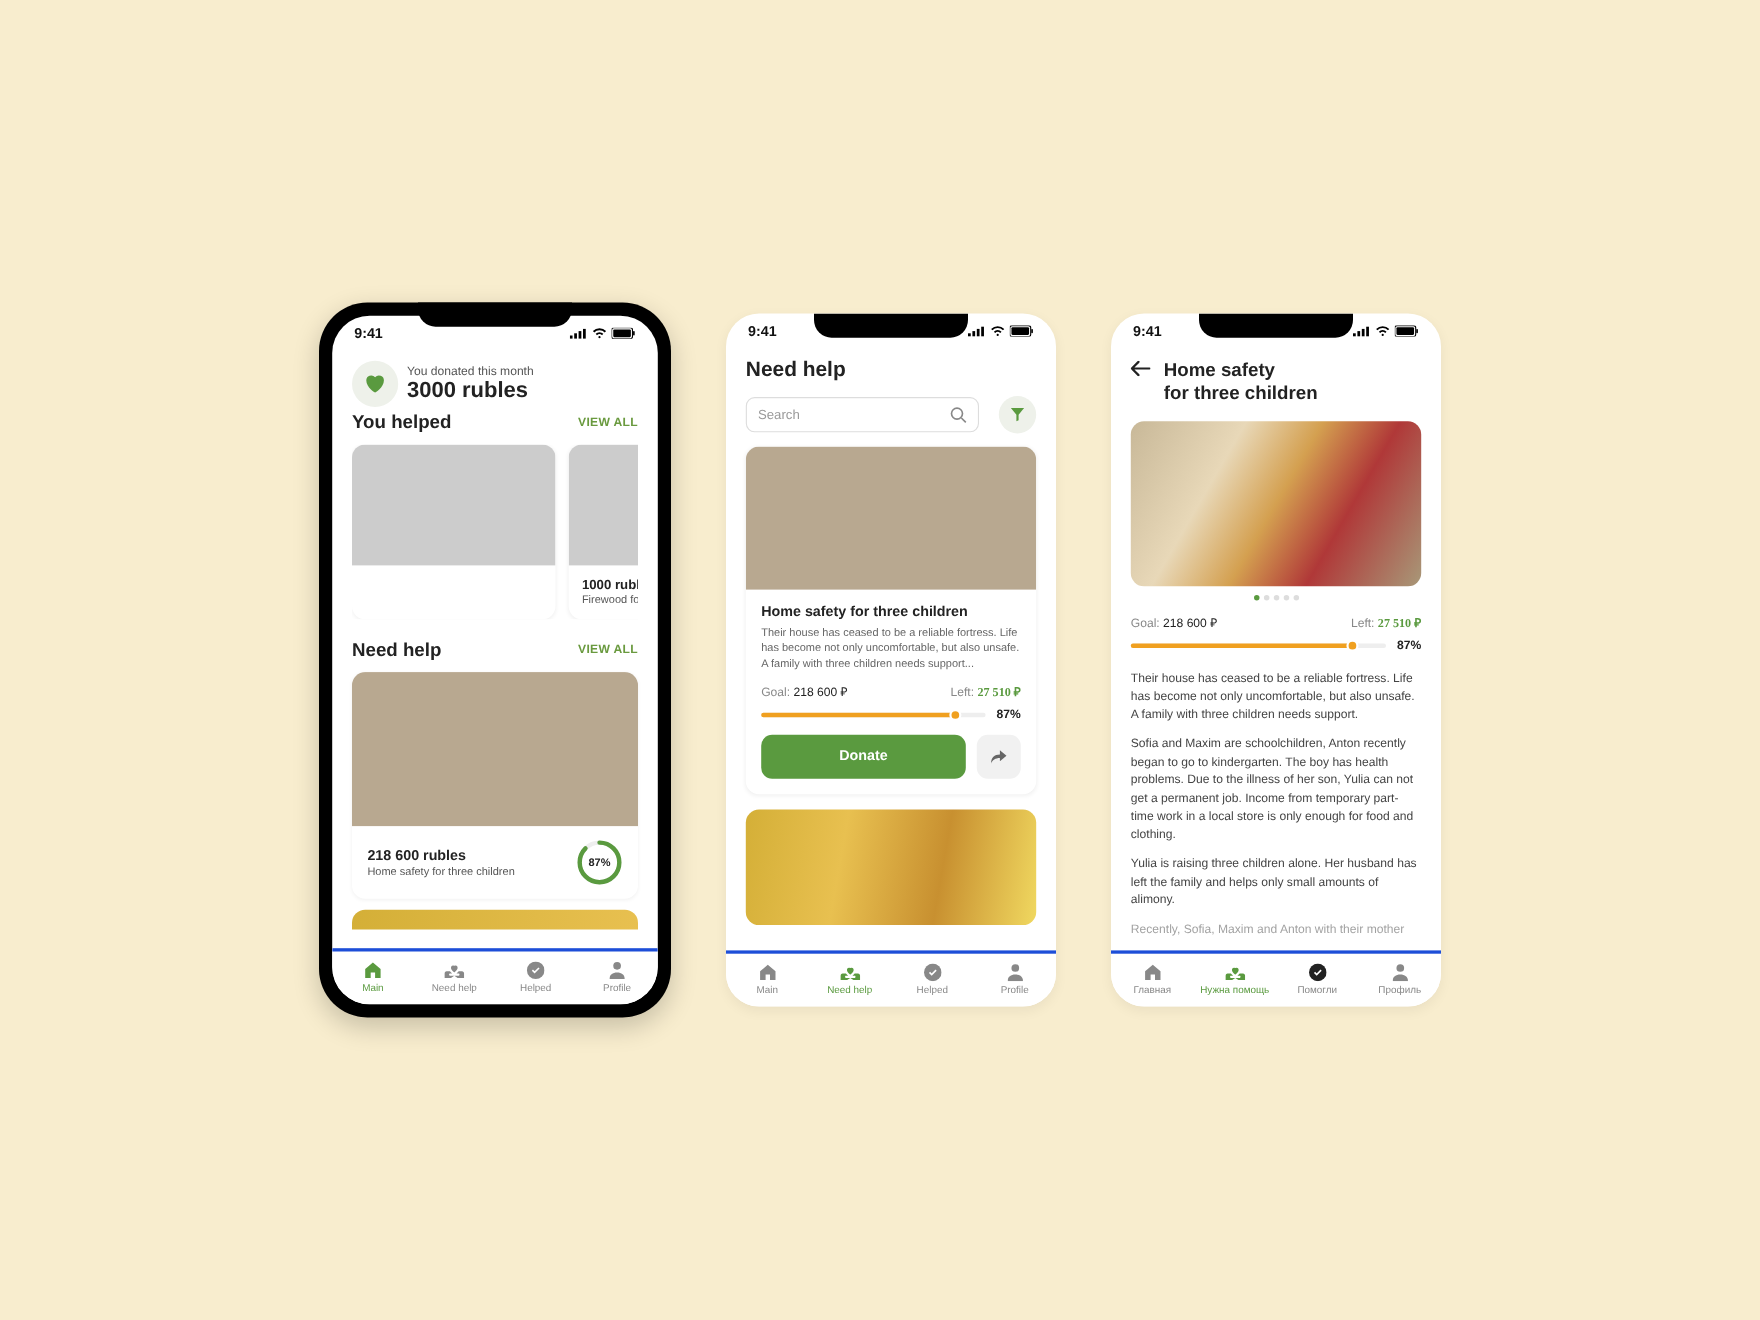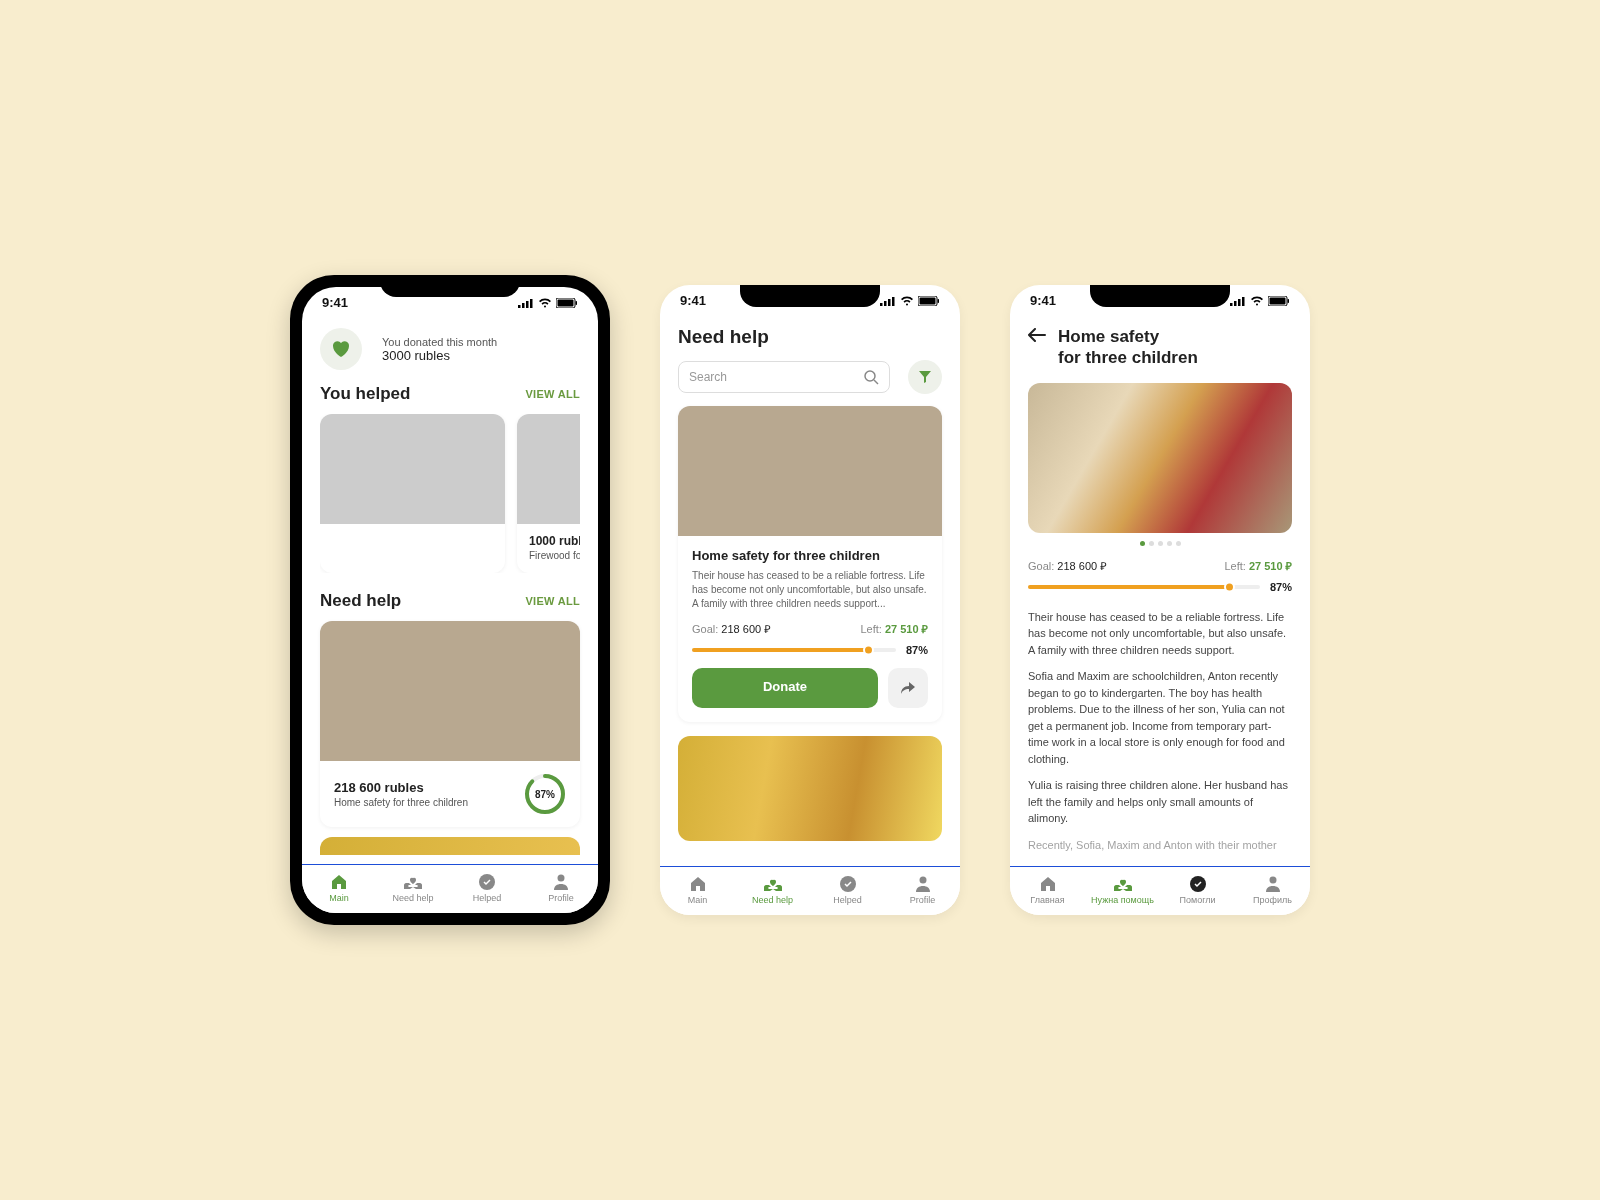--- a/index.html
+++ b/index.html
@@ -15,24 +15,24 @@
 
   
   .status-bar { display:flex; justify-content:space-between; align-items:center; padding: 8px 20px 4px; font-size:13px; font-weight:600; color:#111; z-index:10; }
   .status-right { display:flex; gap:4px; align-items:center; }
   .status-right svg { display:block; }
 
   
   .content { flex:1; overflow:hidden; padding: 8px 18px 0; }
 
   
-  .donation-banner { display:flex; align-items:center; gap:20px; margin:6px 0 14px; }
+  .donation-banner { display:flex; align-items:center; gap:8px; margin:6px 0 4px; }
   .heart-badge { width:42px; height:42px; border-radius:50%; background:#eef1ea; display:flex; align-items:center; justify-content:center; }
   .donation-label { font-size:11px; color:#555; }
-  .donation-amount { font-size:13px; font-weight:400; color:#222; }
+  .donation-amount { font-size:20px; font-weight:700; color:#222; }
 
   .section-head { display:flex; justify-content:space-between; align-items:center; margin: 4px 0 10px; }
   .section-title { font-size:17px; font-weight:700; color:#222; }
   .view-all { font-size:11px; font-weight:600; color:#6a9a3f; letter-spacing:.3px; }
 
   .hscroll { display:flex; gap:12px; overflow:hidden; margin-bottom:18px; }
   .help-card { flex:0 0 185px; border-radius:12px; overflow:hidden; background:#fff; box-shadow:0 1px 4px rgba(0,0,0,.06); }
   .help-card .img { height:110px; background:#ccc; }
   .help-card .body { padding:10px 12px 12px; }
   .help-card .amt { font-size:12px; font-weight:700; color:#222; margin-bottom:2px; }
@@ -41,41 +41,41 @@
   .big-card { border-radius:12px; overflow:hidden; background:#fff; box-shadow:0 1px 4px rgba(0,0,0,.06); margin-bottom:10px; }
   .big-card .img { height:140px; background:#b8a890; }
   .big-card .body { padding:12px 14px; display:flex; justify-content:space-between; align-items:center; gap:15px; }
   .big-card .title { font-size:13px; font-weight:700; color:#222; margin-bottom:2px; }
   .big-card .sub { font-size:10px; color:#555; }
   .radial { width:42px; height:42px; position:relative; }
   .radial svg { transform: rotate(-90deg); }
   .radial-label { position:absolute; inset:0; display:flex; align-items:center; justify-content:center; font-size:10px; font-weight:700; color:#222; }
 
   
-  .bottom-nav { display:flex; border-top:1px solid #1d4ed8; background:#fff; }
+  .bottom-nav { display:flex; border-top:3px solid #1d4ed8; background:#fff; }
   .nav-item { flex:1; display:flex; flex-direction:column; align-items:center; gap:2px; padding:8px 0 10px; color:#888; }
   .nav-item.active { color:#5a9a3f; }
   .nav-item .ico { width:18px; height:18px; display:flex; align-items:center; justify-content:center; }
   .nav-item .lbl { font-size:9px; }
 
   
   .page-title { font-size:19px; font-weight:700; color:#222; margin:6px 0 12px; }
   .search-row { display:flex; gap:18px; align-items:center; margin-bottom:12px; }
   .search-box { flex:1; display:flex; align-items:center; border:1px solid #ddd; border-radius:8px; padding:7px 10px; font-size:12px; color:#999; justify-content:space-between; }
   .filter-btn { width:34px; height:34px; border-radius:50%; background:#eef1ea; display:flex; align-items:center; justify-content:center; }
 
   .camp-card { border-radius:12px; overflow:hidden; background:#fff; box-shadow:0 1px 4px rgba(0,0,0,.06); margin-bottom:14px; }
   .camp-card .img { height:130px; background:#b8a890; }
   .camp-card .body { padding:12px 14px 14px; }
   .camp-title { font-size:13px; font-weight:700; color:#222; margin-bottom:6px; }
   .camp-desc { font-size:10px; color:#666; line-height:1.4; margin-bottom:10px; }
   .goal-row { display:flex; justify-content:space-between; font-size:11px; margin-bottom:8px; }
   .goal-lbl { color:#888; }
   .goal-val { font-weight:400; color:#222;text-align:center; }
-  .left-val { font-weight:700; color:#5a9a3f; }
+  .left-val { font-weight:700; color:#5a9a3f;font-family:Liberation Serif, serif; }
   .progress-row { display:flex; align-items:center; gap:10px; margin-bottom:12px; }
   .progress-bar { flex:1; height:4px; background:#eee; border-radius:2px; position:relative; }
   .progress-fill { height:100%; background:#f0a020; border-radius:2px; position:relative; }
   .progress-knob { position:absolute; right:-5px; top:50%; transform:translateY(-50%); width:11px; height:11px; border-radius:50%; background:#f0a020; border:2px solid #fff; }
   .progress-pct { font-size:11px; font-weight:700; color:#222; }
   .action-row { display:flex; gap:10px; }
   .donate-btn { flex:1; background:#5a9a3f; color:#fff; border-radius:10px; padding:11px 0; text-align:center; font-size:13px; font-weight:600; }
   .share-btn { width:40px; height:40px; border-radius:10px; background:#f1f1f1; display:flex; align-items:center; justify-content:center; }
 
   .img2 { height:105px; background:#c9a85a; border-radius:12px; }

